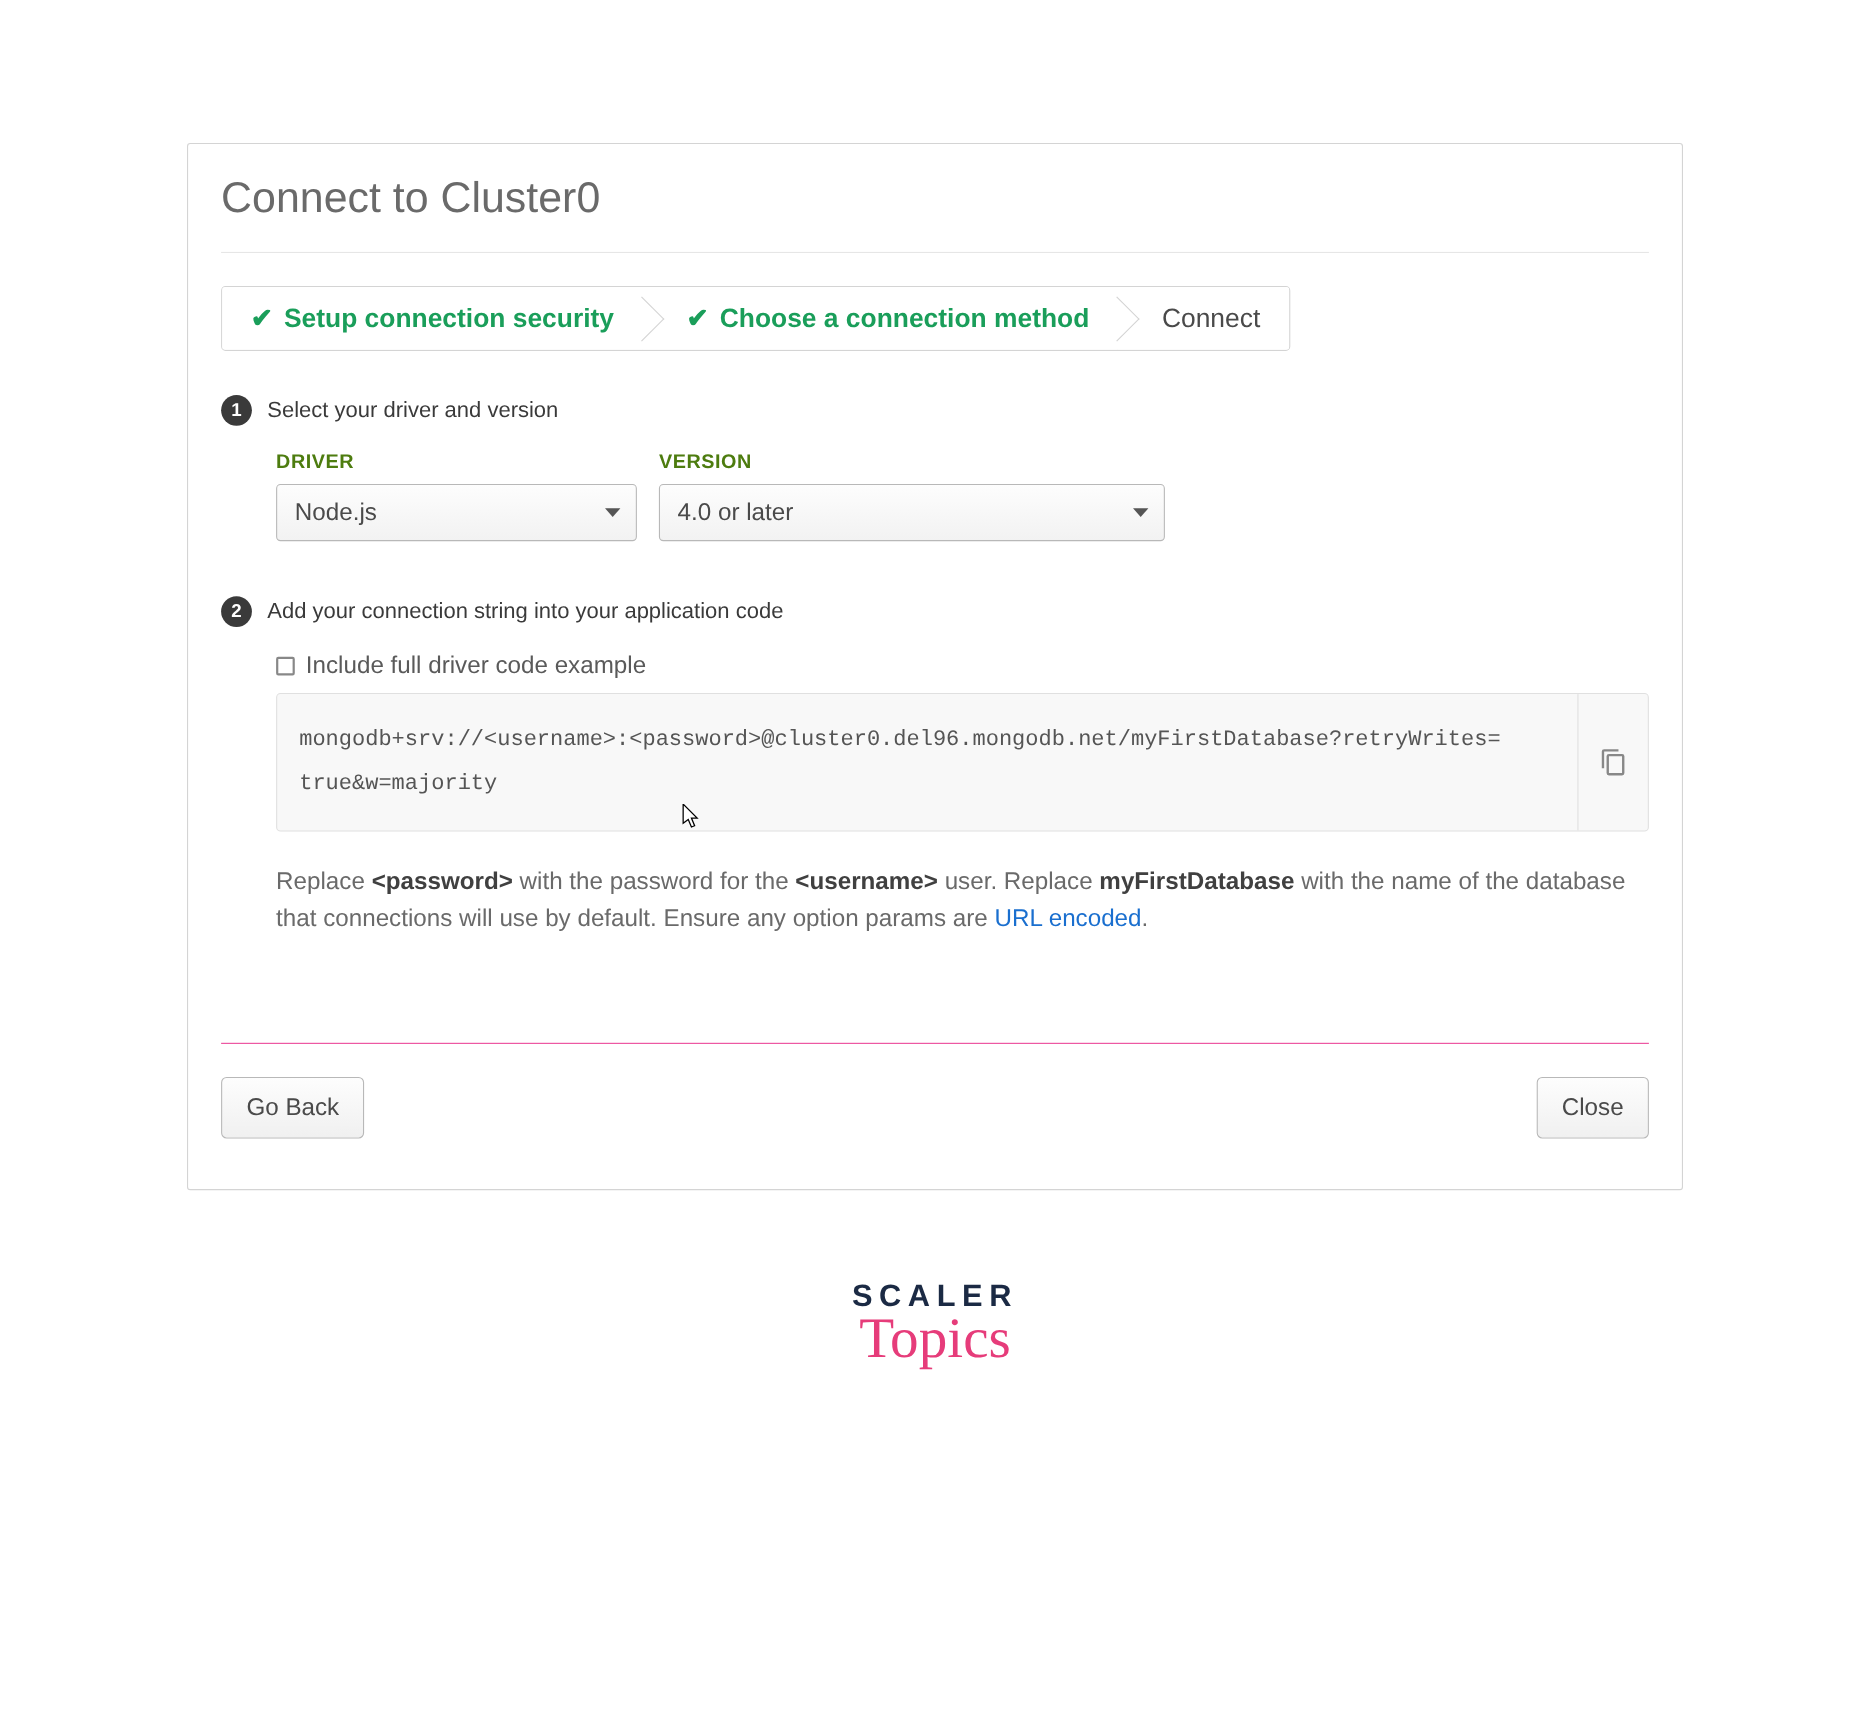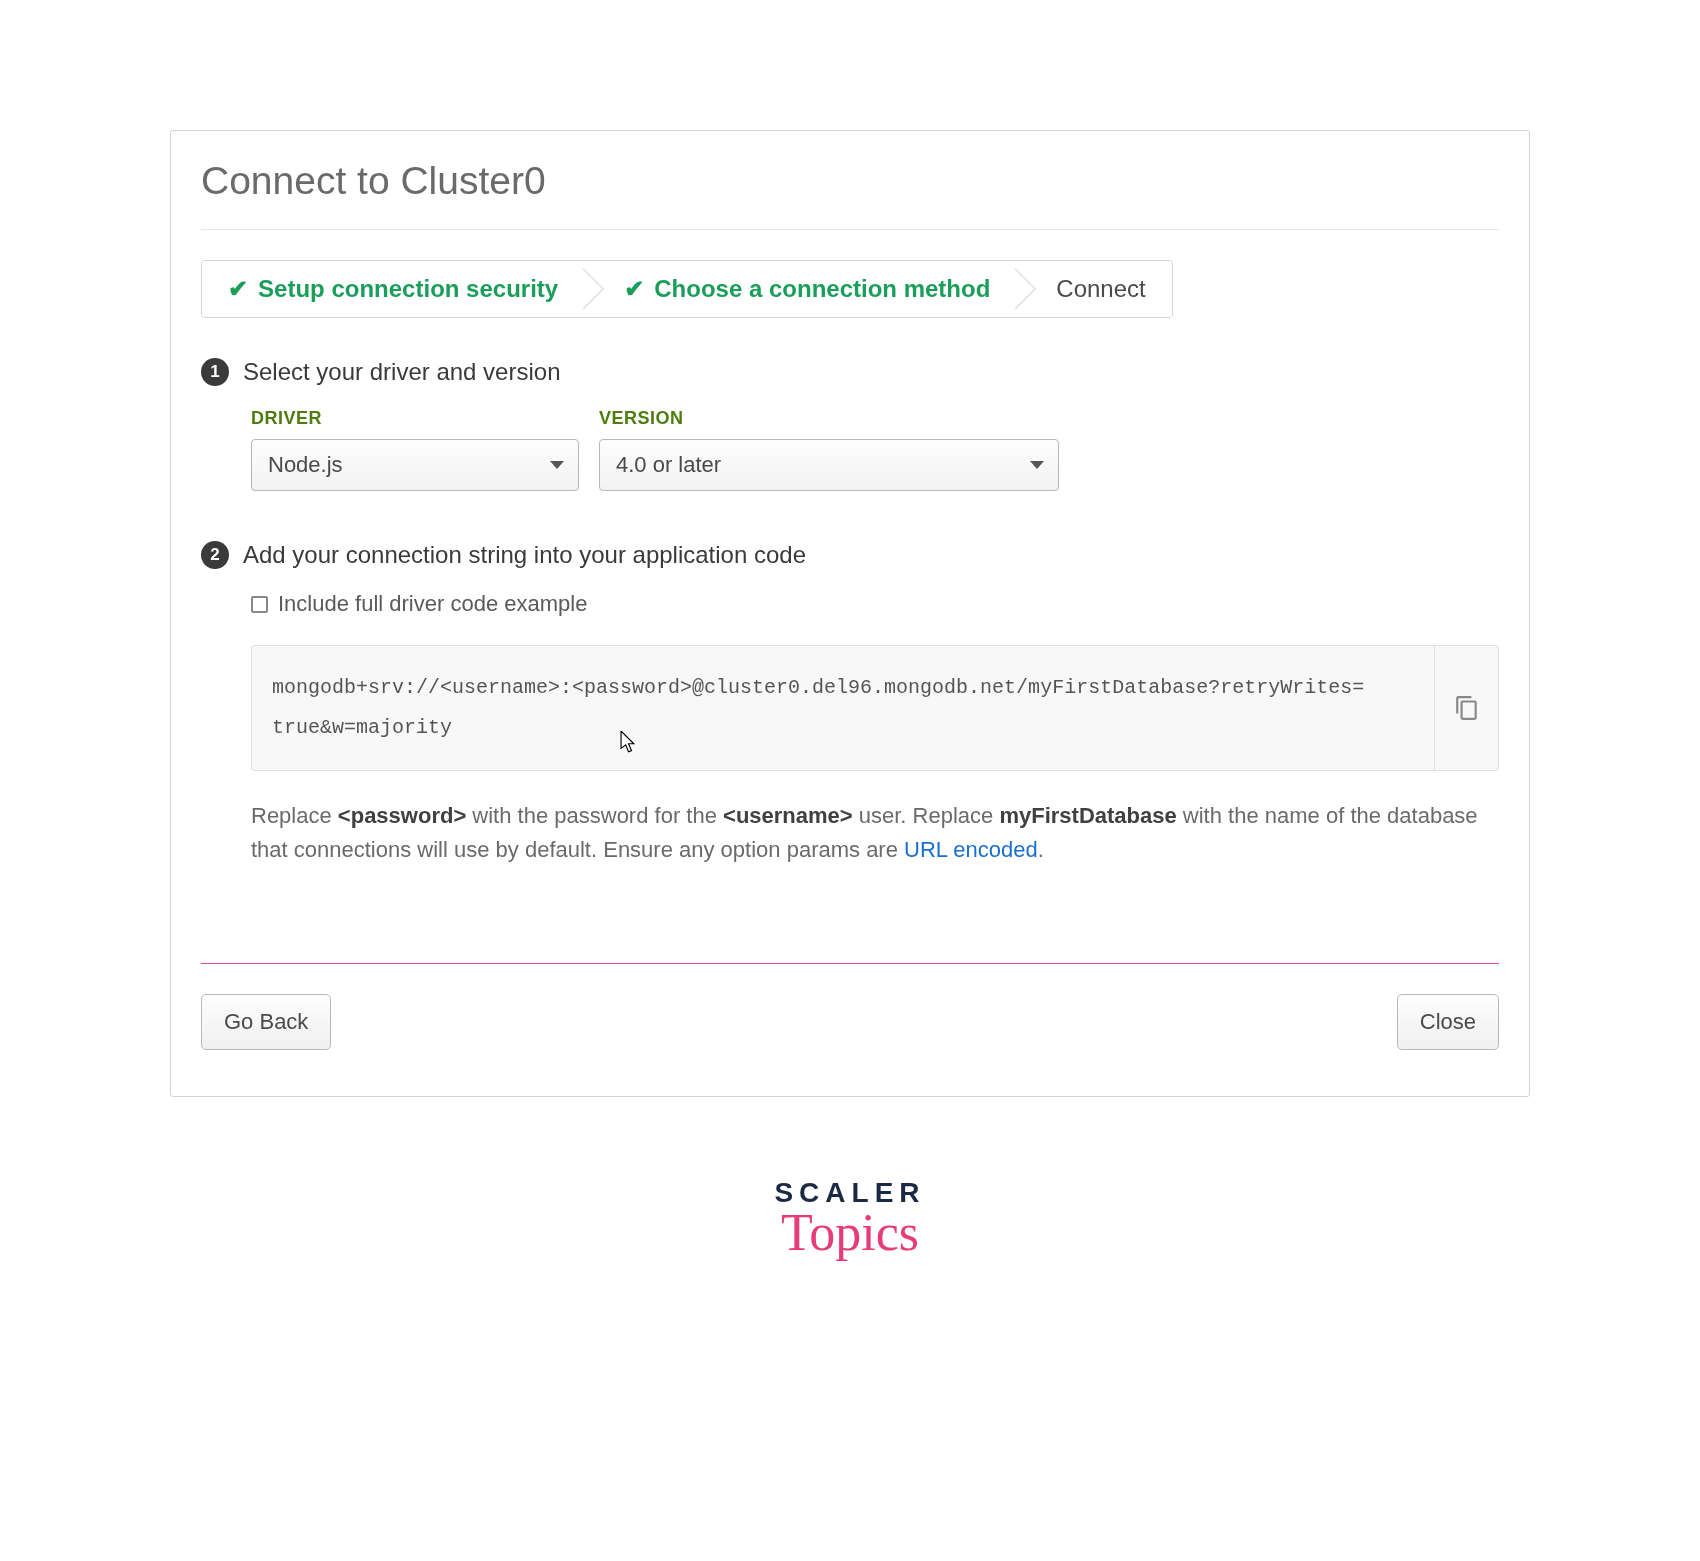--- a/index.html
+++ b/index.html
@@ -82,21 +82,21 @@
     border-radius: 50%;
     background: #3a3a3a;
     color: #fff;
     font-size: 17px;
     display: flex;
     align-items: center;
     justify-content: center;
     font-weight: 600;
   }
   .numstep .label {
-    font-size: 24px;
+    font-size: 20px;
     color: #3a3a3a;
     font-weight: 500;
   }
   .selectrow {
     display: flex;
     gap: 20px;
     margin-left: 50px;
     margin-bottom: 50px;
   }
   .selectgroup { display: flex; flex-direction: column; }
@@ -128,21 +128,21 @@
     border-top: 8px solid #555;
   }
   .select.driver { width: 328px; }
   .select.version { width: 460px; }
 
   .checkrow {
     display: flex;
     align-items: center;
     gap: 10px;
     margin-left: 50px;
-    margin-bottom: 28px;
+    margin-bottom: 12px;
   }
   .checkbox {
     width: 17px; height: 17px;
     border: 2px solid #888;
     border-radius: 2px;
     background: #fff;
     cursor: pointer;
   }
   .checkrow .cblabel {
     font-size: 22px;

